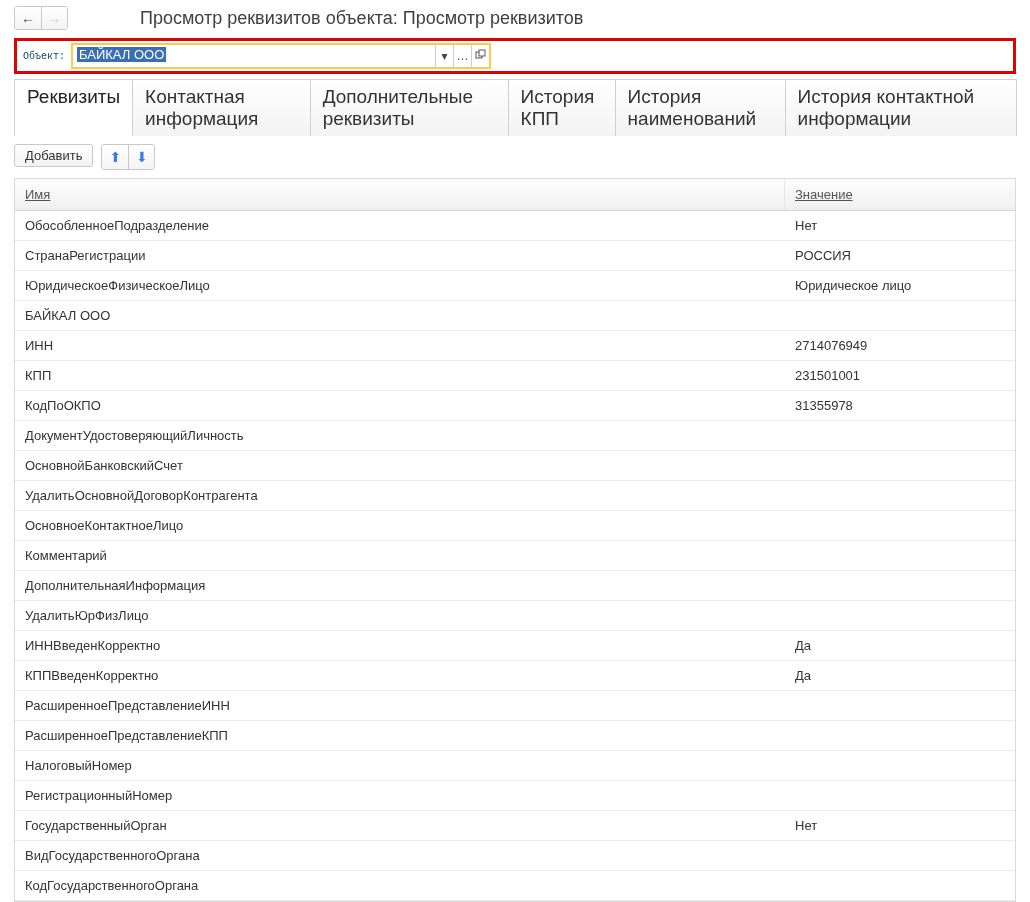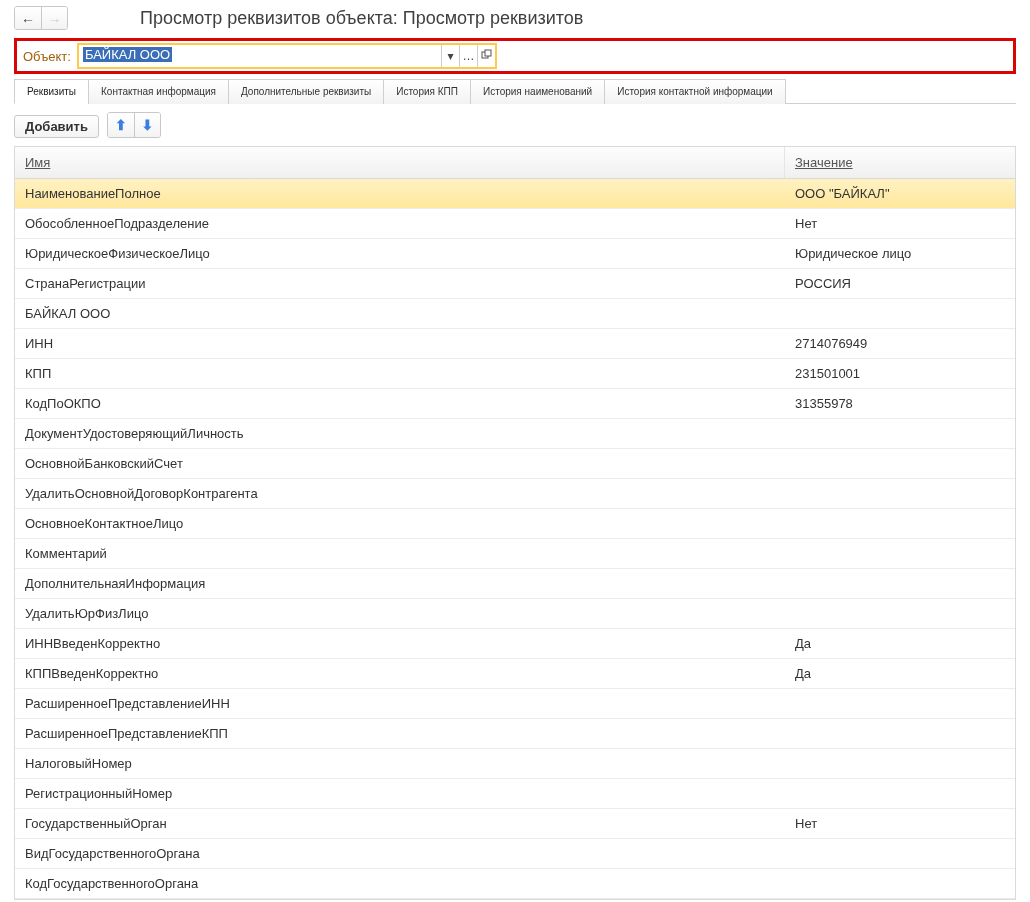--- a/index.html
+++ b/index.html
@@ -44,21 +44,21 @@
   .object-row-wrapper {
     border: 3px solid #d90404;
     margin: 2px 14px 4px 14px;
     padding: 2px 4px;
   }
   .object-row {
     display: flex;
     align-items: center;
     gap: 4px;
   }
-  .object-label { font-size: 13px; color: #a16207; padding: 0 2px 0 2px;}
+  .object-label { font-size: 10px; color: #0c4a6e; padding: 0 2px 0 2px; font-family: Liberation Mono, monospace;}
   .object-input-group {
     display: flex;
     flex: 1;
     max-width: 420px;
     border: 2px solid #ffc94a;
   }
   .object-input {
     flex: 1;
     border: none;
     outline: none;
@@ -89,36 +89,35 @@
     margin: 0 14px;
     border-bottom: 1px solid #cfcfcf;
   }
   .tab {
     padding: 6px 12px;
     border: 1px solid #cfcfcf;
     border-bottom: none;
     margin-right: -1px;
     background: linear-gradient(#ffffff,#f3f3f3);
     cursor: pointer;
-    font-size: 10px;
+    font-size: 19px;
     color: #333;
     position: relative;
     top: 1px;
   }
   .tab.active {
     background: #fff;
     border-bottom: 1px solid #fff;
     color: #222;
   }
   .toolbar {
     display: flex;
-    align-items: flex-end;
+    align-items: flex-start;
     gap: 8px;
     padding: 8px 14px;
-    font-weight: bold;
   }
   .btn {
     border: 1px solid #c8c8c8;
     border-radius: 3px;
     background: linear-gradient(#ffffff,#f3f3f3);
     padding: 3px 10px;
     cursor: pointer;
     font-size: 13px;
     display: inline-flex;
     align-items: center;
@@ -237,37 +236,33 @@
     </div>
   </div>
 </div>
 
 <div class="table">
   <div class="thead">
     <div class="th col-name">Имя</div>
     <div class="th col-val">Значение</div>
   </div>
   <div class="tbody" id="tbody">
-      <div class="tr selected">
-        <div class="td col-name">НаименованиеПолное</div>
-        <div class="td col-val">ООО "БАЙКАЛ"</div>
-      </div>
       <div class="tr">
         <div class="td col-name">ОбособленноеПодразделение</div>
         <div class="td col-val">Нет</div>
       </div>
       <div class="tr">
+        <div class="td col-name">СтранаРегистрации</div>
+        <div class="td col-val">РОССИЯ</div>
+      </div>
+      <div class="tr">
         <div class="td col-name">ЮридическоеФизическоеЛицо</div>
         <div class="td col-val">Юридическое лицо</div>
       </div>
       <div class="tr">
-        <div class="td col-name">СтранаРегистрации</div>
-        <div class="td col-val">РОССИЯ</div>
-      </div>
-      <div class="tr">
         <div class="td col-val">БАЙКАЛ ООО</div>
       </div>
       <div class="tr">
         <div class="td col-name">ИНН</div>
         <div class="td col-val">2714076949</div>
       </div>
       <div class="tr">
         <div class="td col-name">КПП</div>
         <div class="td col-val">231501001</div>
       </div>

